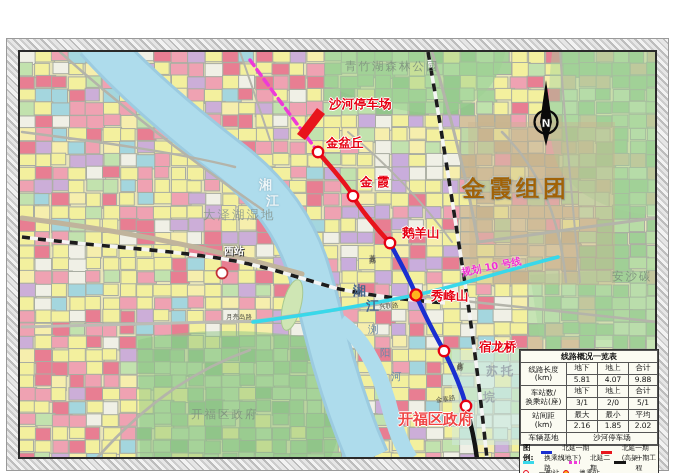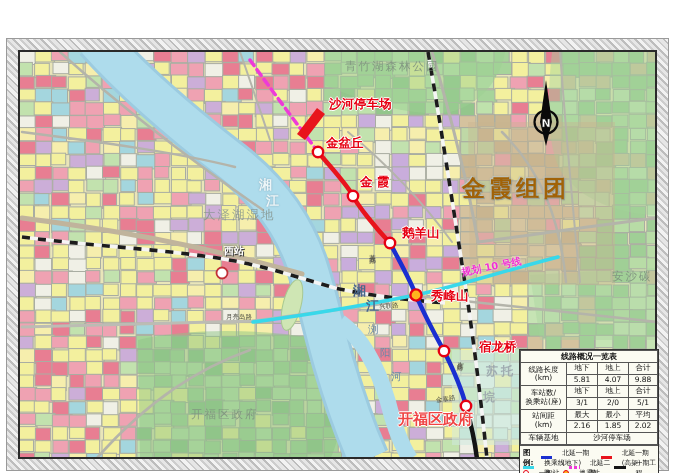--- a/index.html
+++ b/index.html
@@ -38,21 +38,21 @@
         text-shadow:0 0 2px #333,1px 1px 0 #444;}
   .gray-big{font-size:12px;letter-spacing:3px;color:#98a2aa;font-weight:bold;opacity:.85;}
   
   .info-box{position:absolute;left:519px;top:349px;width:140px;background:#fbfbf2;
         border:1.5px solid #333;box-sizing:border-box;font-size:7.5px;color:#111;}
   .info-box table{width:100%;border-collapse:collapse;table-layout:fixed;}
   .info-box td,.info-box th{border:1px solid #555;text-align:center;padding:1px 0;
         font-weight:normal;line-height:1.15;overflow:hidden;}
   .info-box th{font-weight:bold;font-size:8px;}
   .legend{border-top:1px solid #555;padding:2px 2px 2px 3px;}
-  .lg-row{display:flex;align-items:flex-start;gap:4px;height:10px;}
+  .lg-row{display:flex;align-items:center;gap:4px;height:10px;}
   .lg-title{font-weight:bold;}
   .lg-item{display:flex;align-items:center;gap:10px;font-size:6.8px;}
   .sw{display:inline-block;width:15px;height:3px;}
   .sw-blue{background:var(--c-line_underground);}
   .sw-red{background:var(--c-line_elevated);}
   .sw-cyan{background:var(--c-line_transfer);}
   .sw-mag{background:repeating-linear-gradient(90deg,var(--c-line_phase2) 0 3px,transparent 3px 5px);}
   .sw-black{background:var(--c-line_phase1);}
   .sw-st{width:6px;height:6px;border:1.6px solid var(--c-station_ring);border-radius:50%;background:#fff;box-sizing:border-box;}
   .sw-stt{background:var(--c-station_transfer_fill);}

